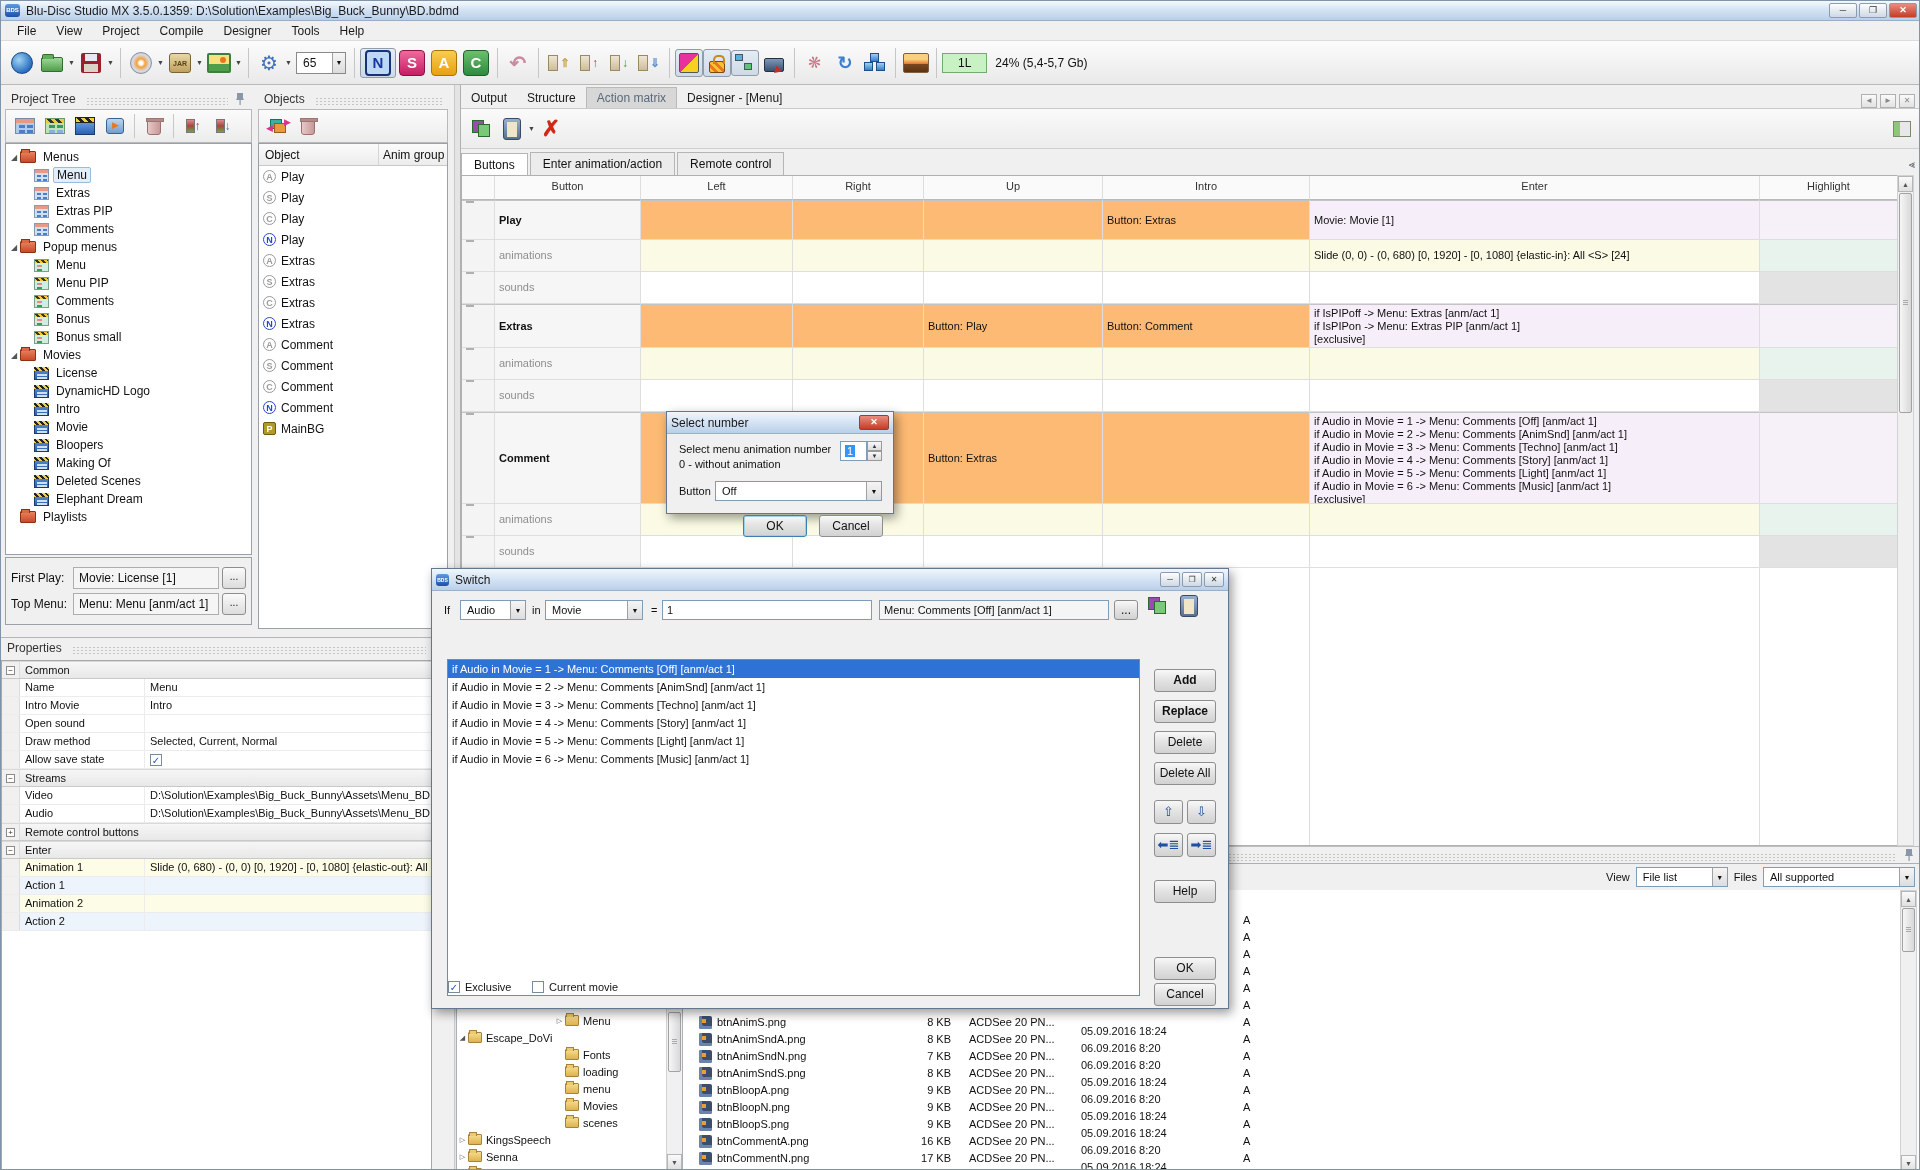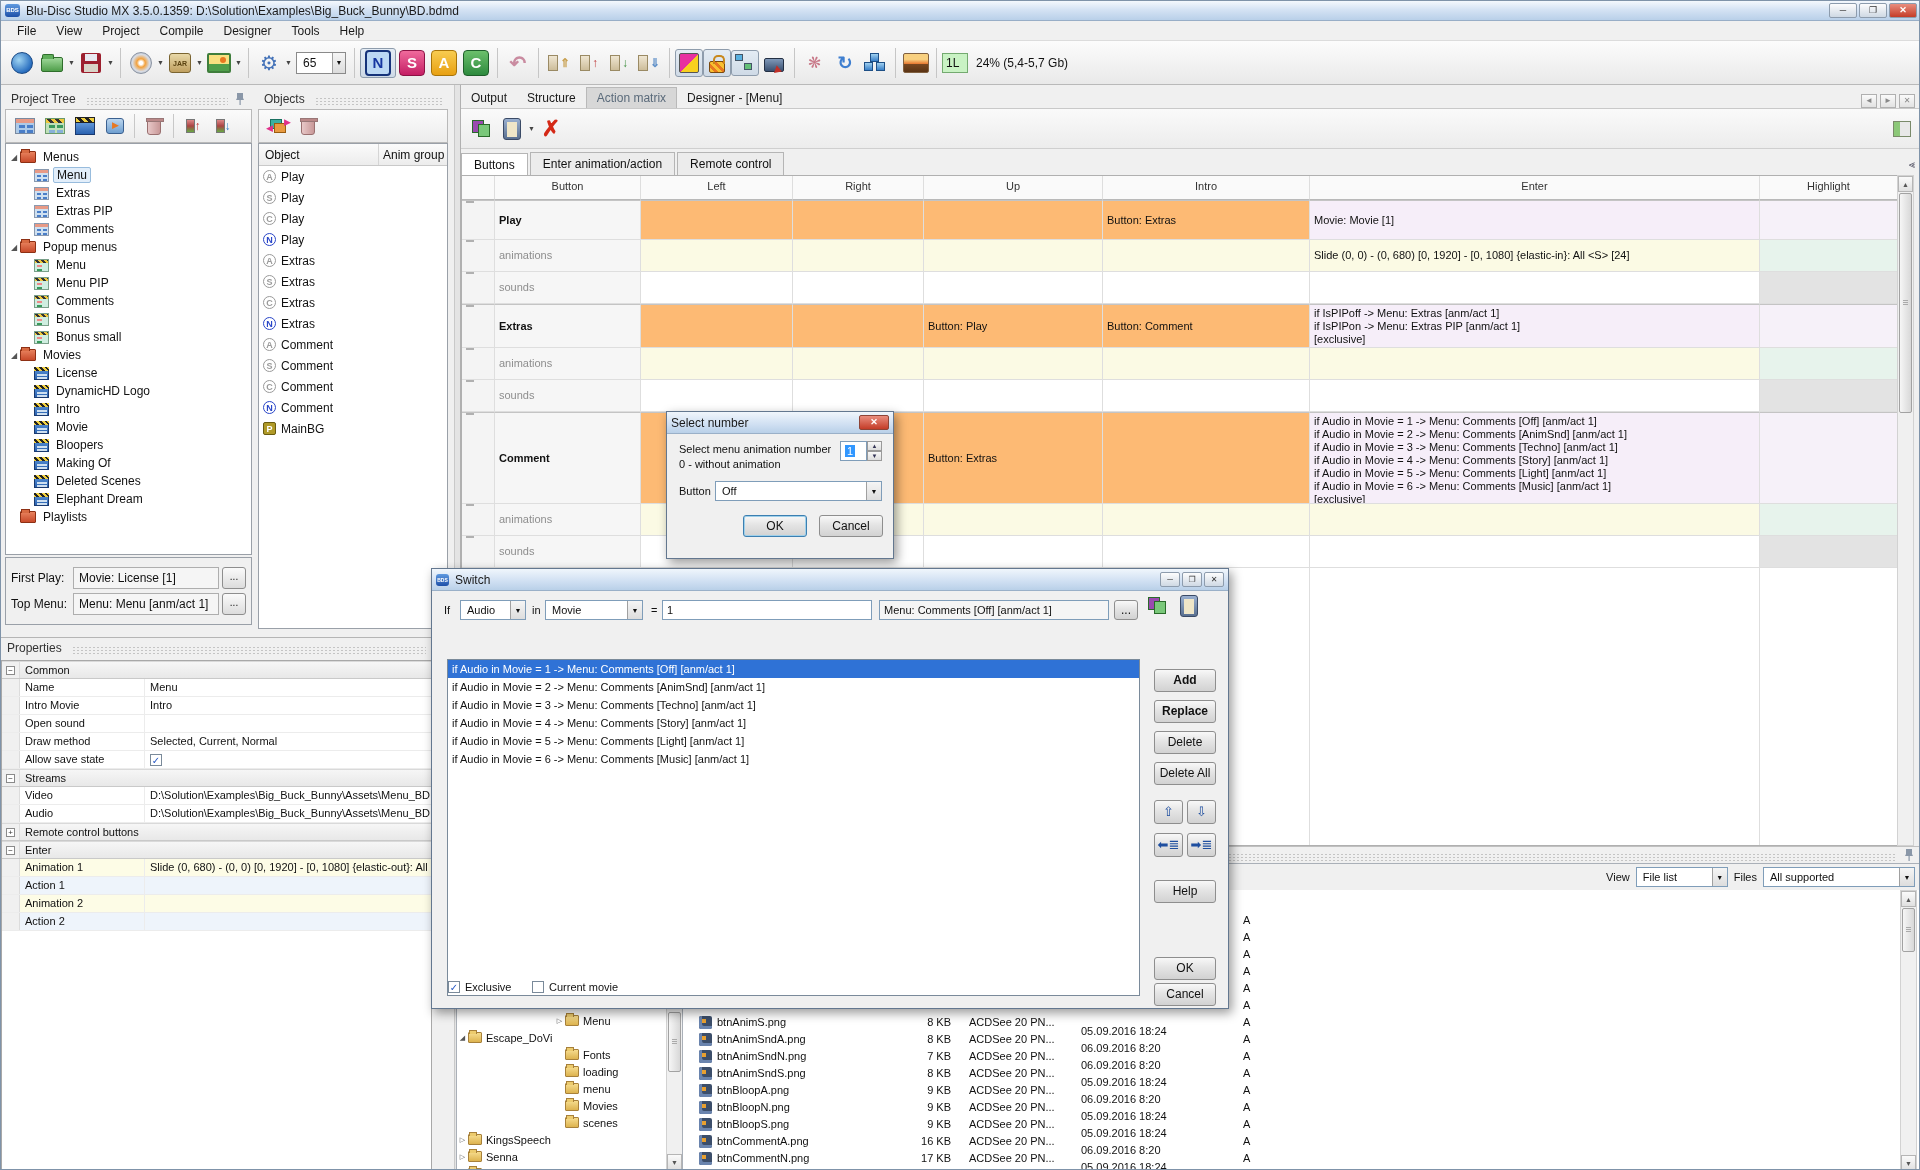--- a/index.html
+++ b/index.html
@@ -67,21 +67,21 @@
   .ic-remote{width:20px;height:14px;background:linear-gradient(#8098b8,#3a5070);border:1px solid #243044;border-radius:2px;position:relative;margin-top:4px;}
   .ic-remote:before{content:"";position:absolute;right:-3px;bottom:-4px;width:0;height:0;border:4px solid transparent;border-left:7px solid #c03028;transform:rotate(20deg);}
   .ic-fire{color:#c87888;font-size:16px;transform:rotate(-20deg);}
   .ic-refresh{font-size:18px;color:#3f7fd0;font-weight:bold;}
   .cubes{position:relative;width:22px;height:20px;}
   .cubes i{position:absolute;width:9px;height:9px;background:linear-gradient(#9fd0f0,#3a80c8);border:1px solid #1d4f86;}
   .cubes i:nth-child(1){left:6px;top:0;}
   .cubes i:nth-child(2){left:0;top:9px;}
   .cubes i:nth-child(3){left:12px;top:9px;}
   .ic-scene{width:26px;height:20px;border:1px solid #806040;border-radius:2px;background:linear-gradient(#f8d080 30%,#e87830 55%,#7a4820 55%,#5a3414);}
-  .discbadge{min-width:26px;height:20px;background:#c9f2c4;border:1px solid #74aa70;font-size:12px;text-align:left;line-height:18px;padding:0 3px;margin-right:8px;}
+  .discbadge{min-width:26px;height:20px;background:#c9f2c4;border:1px solid #74aa70;font-size:12px;text-align:left;line-height:18px;padding:0 15px;margin-right:8px;}
   .usage{font-size:12px;color:#111;}
 
   
   .caption{display:flex;align-items:center;height:20px;padding-left:6px;color:#333;font-size:12px;}
   .dots{flex:1;height:8px;margin:4px 6px 0 10px;background-image:radial-gradient(#c4c4c4 1px,transparent 1.2px);background-size:4px 3px;}
   .pin{width:12px;height:14px;margin-right:6px;}
 
   
   .panelbox{background:#fff;border:1px solid #9aa0a8;}
   .ptoolbar{display:flex;align-items:center;background:linear-gradient(#fbfbfb,#ececec);border:1px solid #b9b9b9;height:34px;padding-left:4px;}
@@ -1070,21 +1070,21 @@
       </div>
     <div class="filesb">
       <div class="sbarrow">▲</div>
       <div class="sbthumb" style="height:44px;">
           <div class="grip"></div>
         </div>
       <div class="sbarrow" style="position:absolute;bottom:0;width:100%;">▼</div>
     </div>
   </div>
 
-  <div class="dlg" style="left:665px;top:410px;width:228px;height:148px;z-index:10;">
+  <div class="dlg" style="left:665px;top:410px;width:228px;height:103px;z-index:10;">
     <div class="dlgtitle">
       <span>Select number</span>
       <div class="dlgx">✕</div>
     </div>
     <div style="position:relative;height:113px;font-size:11px;">
       <div class="abs" style="left:12px;top:9px;">Select menu animation number</div>
       <div class="abs" style="left:12px;top:24px;">0 - without animation</div>
       <div class="spin" style="left:173px;top:7px;width:42px;height:20px;position:absolute;">
         <div class="field" style="flex:1;">
             <span class="selblue">1</span>

